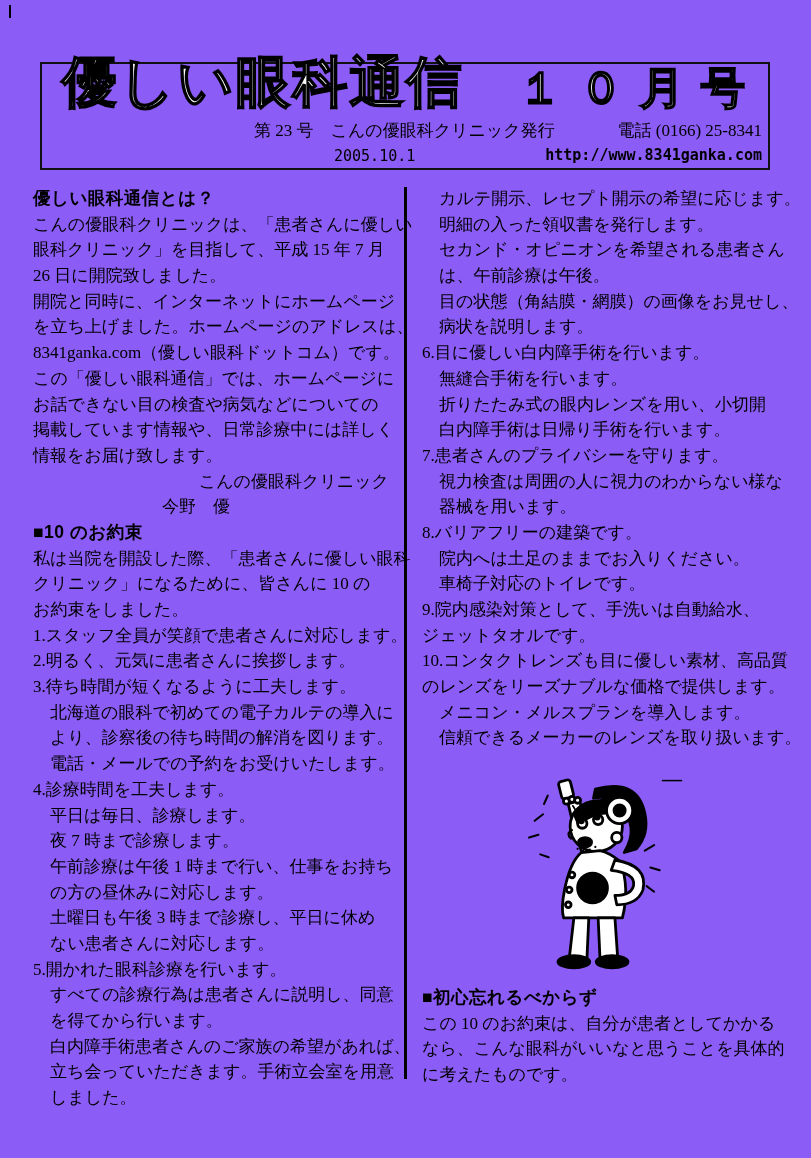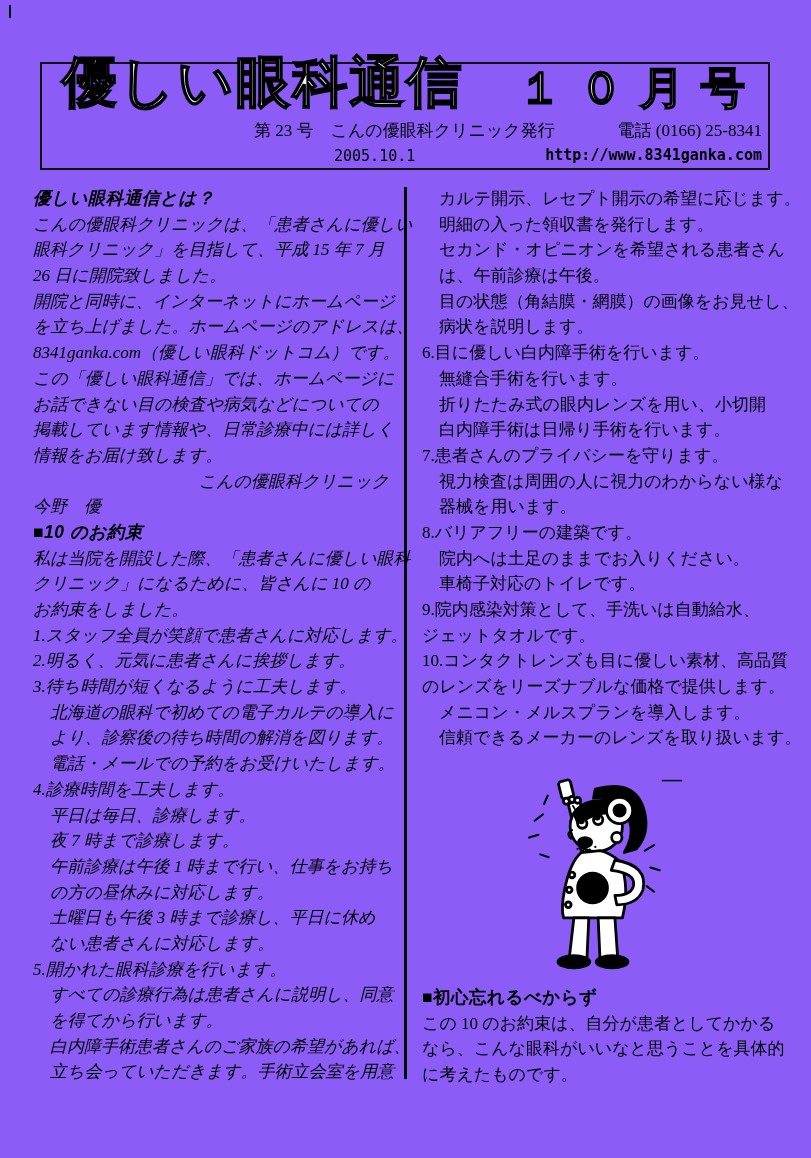--- a/index.html
+++ b/index.html
@@ -14,28 +14,28 @@
   .title{position:absolute;left:20px;top:-12px;font-size:55px;line-height:1.12;letter-spacing:2px;white-space:pre;}
   .issue{position:absolute;right:6px;top:0px;font-size:44px;line-height:1.1;letter-spacing:17px;white-space:pre;}
   .pub{position:absolute;left:212px;top:55px;font-size:17px;white-space:pre;}
   .phone{position:absolute;right:6px;top:55px;font-size:17px;white-space:pre;}
   .date{position:absolute;left:292px;top:83px;font-size:15px;font-family:"DejaVu Sans Mono","Liberation Mono",monospace;}
   .url{position:absolute;right:6px;top:82px;font-size:15px;font-family:"DejaVu Sans Mono","Liberation Mono",monospace;font-weight:bold;}
 
   
   .divider{position:absolute;left:404px;top:187px;width:3px;height:892px;background:#000;}
   .col{position:absolute;font-size:17px;}
-  .col.left{left:33px;top:186px;width:368px;font-style:italic;}
+  .col.left{left:33px;top:186px;width:368px;}
   .col.right-top{left:422px;top:186px;width:372px;}
   .col.right-bottom{left:422px;top:985px;width:372px;}
   .ln{height:25.7px;line-height:25.7px;white-space:pre;}
   .ln.h{font-family:"Liberation Sans","DejaVu Sans",sans-serif;font-weight:700;font-size:17.5px;letter-spacing:0.5px;}
   .ln.i{padding-left:17px;}
   .ln.r{text-align:right;padding-right:12px;}
-  .ln.r2{text-align:left;padding-right:42px;}
+  .ln.r2{text-align:center;padding-right:42px;}
 
   
   .dash{position:absolute;left:662px;top:768px;font-size:20px;font-weight:700;}
   .cartoon{position:absolute;left:502px;top:776px;width:182px;height:196px;}
   .cartoon svg{width:100%;height:100%;}
 </style>
 </head>
 <body>
 
 <div class="page">
@@ -82,20 +82,21 @@
       <div class="ln i">夜 7 時まで診療します。</div>
       <div class="ln i">午前診療は午後 1 時まで行い、仕事をお持ち</div>
       <div class="ln i">の方の昼休みに対応します。</div>
       <div class="ln i">土曜日も午後 3 時まで診療し、平日に休め</div>
       <div class="ln i">ない患者さんに対応します。</div>
       <div class="ln">5.開かれた眼科診療を行います。</div>
       <div class="ln i">すべての診療行為は患者さんに説明し、同意</div>
       <div class="ln i">を得てから行います。</div>
       <div class="ln i">白内障手術患者さんのご家族の希望があれば、</div>
       <div class="ln i">立ち会っていただきます。手術立会室を用意</div>
+      <div class="ln i">しました。</div>
     </div>
 
   <div class="col right-top">
       <div class="ln i">カルテ開示、レセプト開示の希望に応じます。</div>
       <div class="ln i">明細の入った領収書を発行します。</div>
       <div class="ln i">セカンド・オピニオンを希望される患者さん</div>
       <div class="ln i">は、午前診療は午後。</div>
       <div class="ln i">目の状態（角結膜・網膜）の画像をお見せし、</div>
       <div class="ln i">病状を説明します。</div>
       <div class="ln">6.目に優しい白内障手術を行います。</div>

